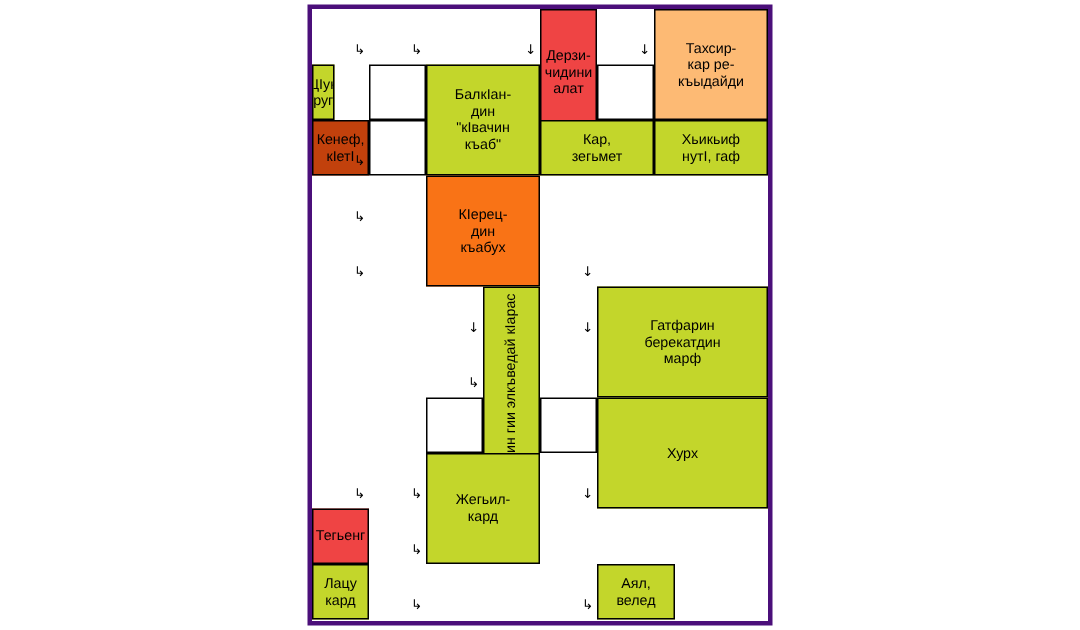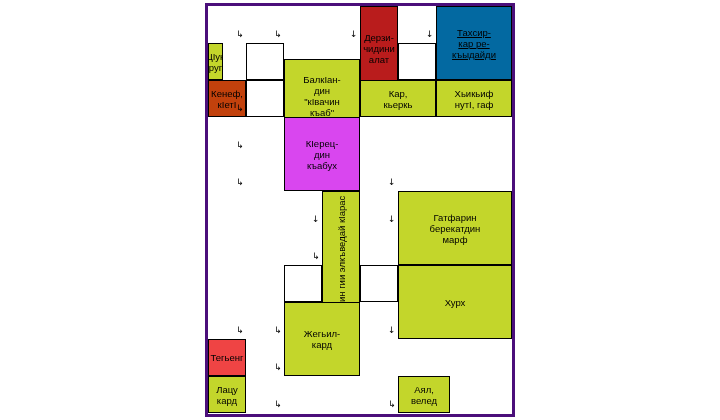--- a/index.html
+++ b/index.html
@@ -114,39 +114,39 @@
         <div class="cell blank" style="left: 38px; top: 333px; width: 38px; height: 37px;"></div>
         <div class="cell blank" style="left: 152px; top: 333px; width: 38px; height: 37px;"></div>
         <div class="cell blank" style="left: 190px; top: 333px; width: 38px; height: 37px;"></div>
         <div class="cell blank" style="left: 228px; top: 333px; width: 38px; height: 37px;"></div>
         <div class="cell blank" style="left: 266px; top: 333px; width: 38px; height: 37px;"></div>
         <div class="cell blank" style="left: 38px; top: 370px; width: 38px; height: 37px;"></div>
         <div class="cell blank" style="left: 76px; top: 370px; width: 38px; height: 37px;"></div>
         <div class="cell blank" style="left: 114px; top: 370px; width: 38px; height: 37px;"></div>
         <div class="cell blank" style="left: 152px; top: 370px; width: 38px; height: 37px;"></div>
         <div class="cell blank" style="left: 266px; top: 370px; width: 38px; height: 37px;"></div>
-        <div class="clue" style="left: 152px; top: 0px; width: 38px; height: 84px; background: #b91c1c;">Дерзи-
+        <div class="clue" style="left: 152px; top: 0px; width: 38px; height: 84px; background: #ef4444;">Дерзи-
 чидини
 алат</div>
-        <div class="clue" style="left: 228px; top: 0px; width: 76px; height: 74px; background: #0369a1; text-decoration: underline;">Тахсир-
+        <div class="clue" style="left: 228px; top: 0px; width: 76px; height: 74px; background: #fdba74;">Тахсир-
 кар ре-
 къыдайди</div>
         <div class="clue" style="left: 0px; top: 37px; width: 15px; height: 37px; background: rgb(195, 214, 43);">ЦIун
 "руг"</div>
-        <div class="clue" style="left: 76px; top: 37px; width: 76px; height: 74px; background: rgb(195, 214, 43); margin-top: 16px;">БалкIан-
+        <div class="clue" style="left: 76px; top: 37px; width: 76px; height: 74px; background: rgb(195, 214, 43);">БалкIан-
 дин
 "кIвачин
 къаб"</div>
         <div class="clue" style="left: 0px; top: 74px; width: 38px; height: 37px; background: #c2410c;">Кенеф,
 кIетI</div>
         <div class="clue" style="left: 152px; top: 74px; width: 76px; height: 37px; background: rgb(195, 214, 43);">Кар,
-кьеркь</div>
+зегьмет</div>
         <div class="clue" style="left: 228px; top: 74px; width: 76px; height: 37px; background: rgb(195, 214, 43);">Хьикьиф
 нутI, гаф</div>
-        <div class="clue" style="left: 76px; top: 111px; width: 76px; height: 74px; background: #d946ef;">КIерец-
+        <div class="clue" style="left: 76px; top: 111px; width: 76px; height: 74px; background: #f97316;">КIерец-
 дин
 къабух</div>
         <div class="clue" style="left: 190px; top: 185px; width: 114px; height: 74px; background: rgb(195, 214, 43);">Гатфарин
 берекатдин
 марф</div>
         <div class="clue vertical-text" style="left: 114px; top: 185px; width: 38px; height: 148px; background: rgb(195, 214, 43);">Арабадин гии элкъведай кIарас</div>
         <div class="clue" style="left: 190px; top: 259px; width: 114px; height: 74px; background: rgb(195, 214, 43);">Хурх</div>
         <div class="clue" style="left: 0px; top: 333px; width: 38px; height: 37px; background: #ef4444;">Тегьенг</div>
         <div class="clue" style="left: 76px; top: 296px; width: 76px; height: 74px; background: rgb(195, 214, 43);">Жегьил-
 кард</div>

